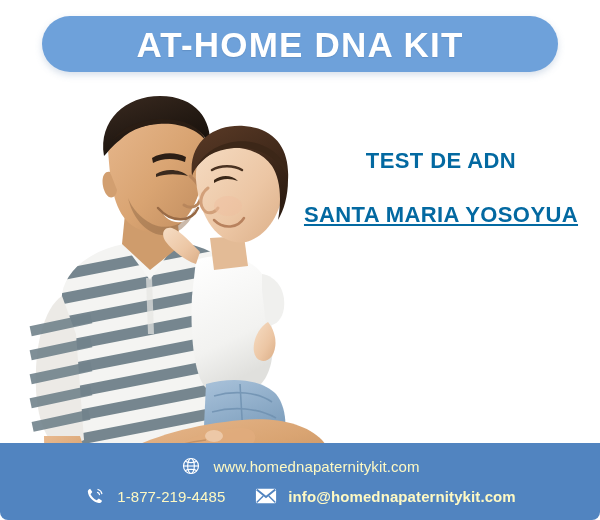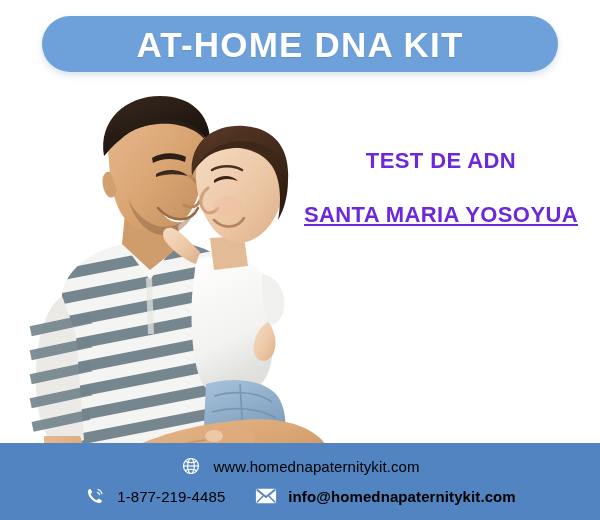--- a/index.html
+++ b/index.html
@@ -10,20 +10,21 @@
   body {
     font-family: "Liberation Sans", sans-serif;
   }
 
   #poster {
     position: relative;
     width: 600px;
     height: 520px;
     background: #ffffff;
     overflow: hidden;
+    border-radius: 8px;
   }
 
   
   .header-band {
     position: absolute;
     left: 0; top: 0;
     width: 600px; height: 88px;
     background: #ffffff;
   }
   .title-pill {
@@ -63,21 +64,21 @@
 
   
   .headline-block {
     position: absolute;
     left: 286px;
     top: 150px;
     width: 310px;
     text-align: center;
   }
   .headline-line {
-    color: #6d28d9;
+    color: #0369a1;
     font-weight: bold;
     font-size: 22px;
     letter-spacing: 0.4px;
     line-height: 1;
     margin: 0 0 32px 0;
     white-space: nowrap;
   }
   .headline-line.l3 { margin-bottom: 16px; font-size: 22px; text-decoration: underline; }
 
   
@@ -106,21 +107,21 @@
   .contact-icon {
     display: inline-flex;
     align-items: center;
     justify-content: center;
     width: 22px;
     height: 22px;
     margin-right: 11px;
     flex: 0 0 auto;
   }
   .contact-text {
-    color: #000000;
+    color: #fef9c3;
     font-size: 15px;
     letter-spacing: 0.1px;
     line-height: 1;
   }
 </style>
 </head>
 <body>
 
 <div id="poster">
 

